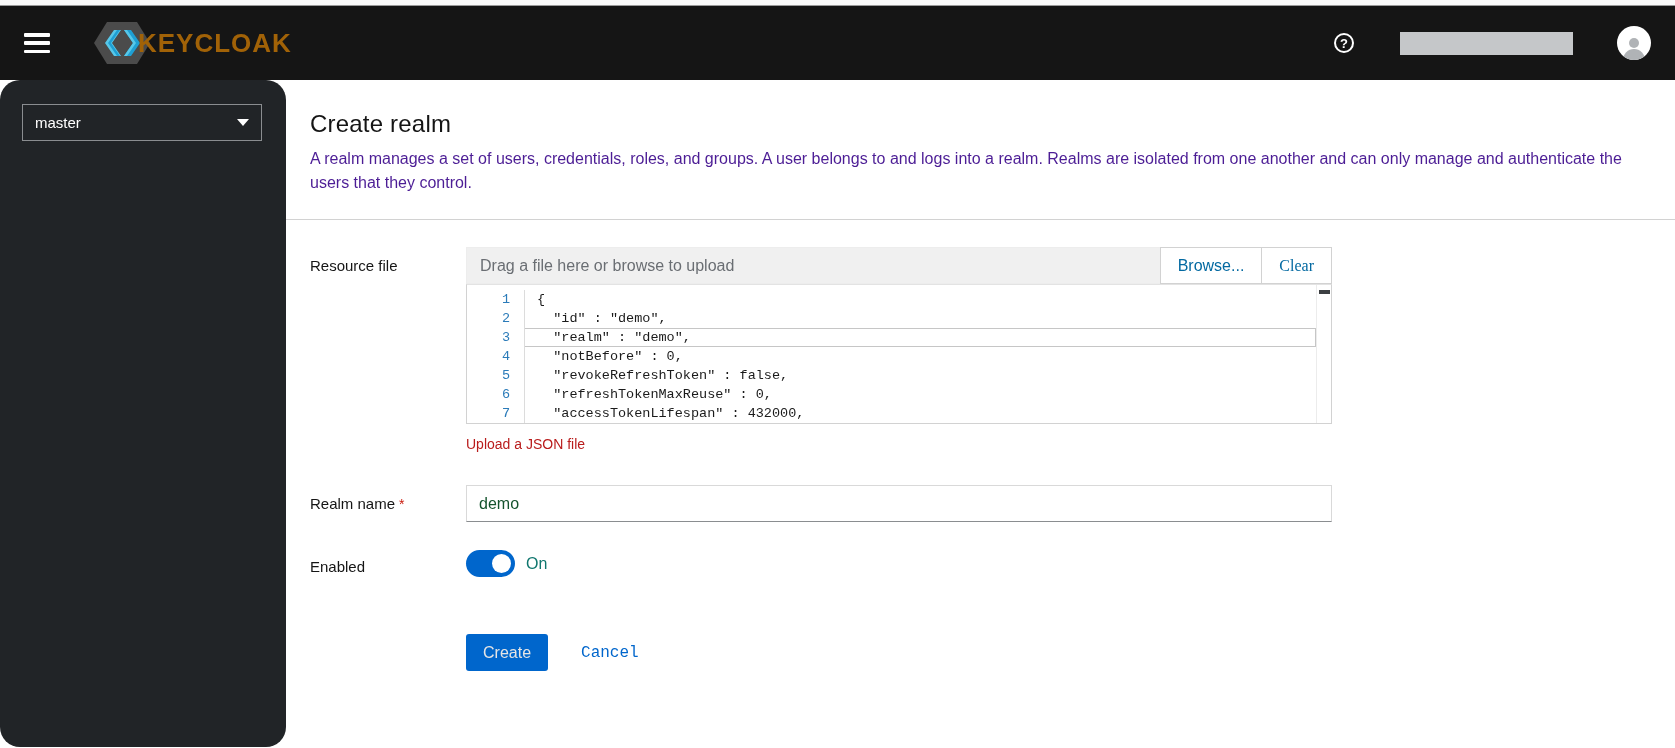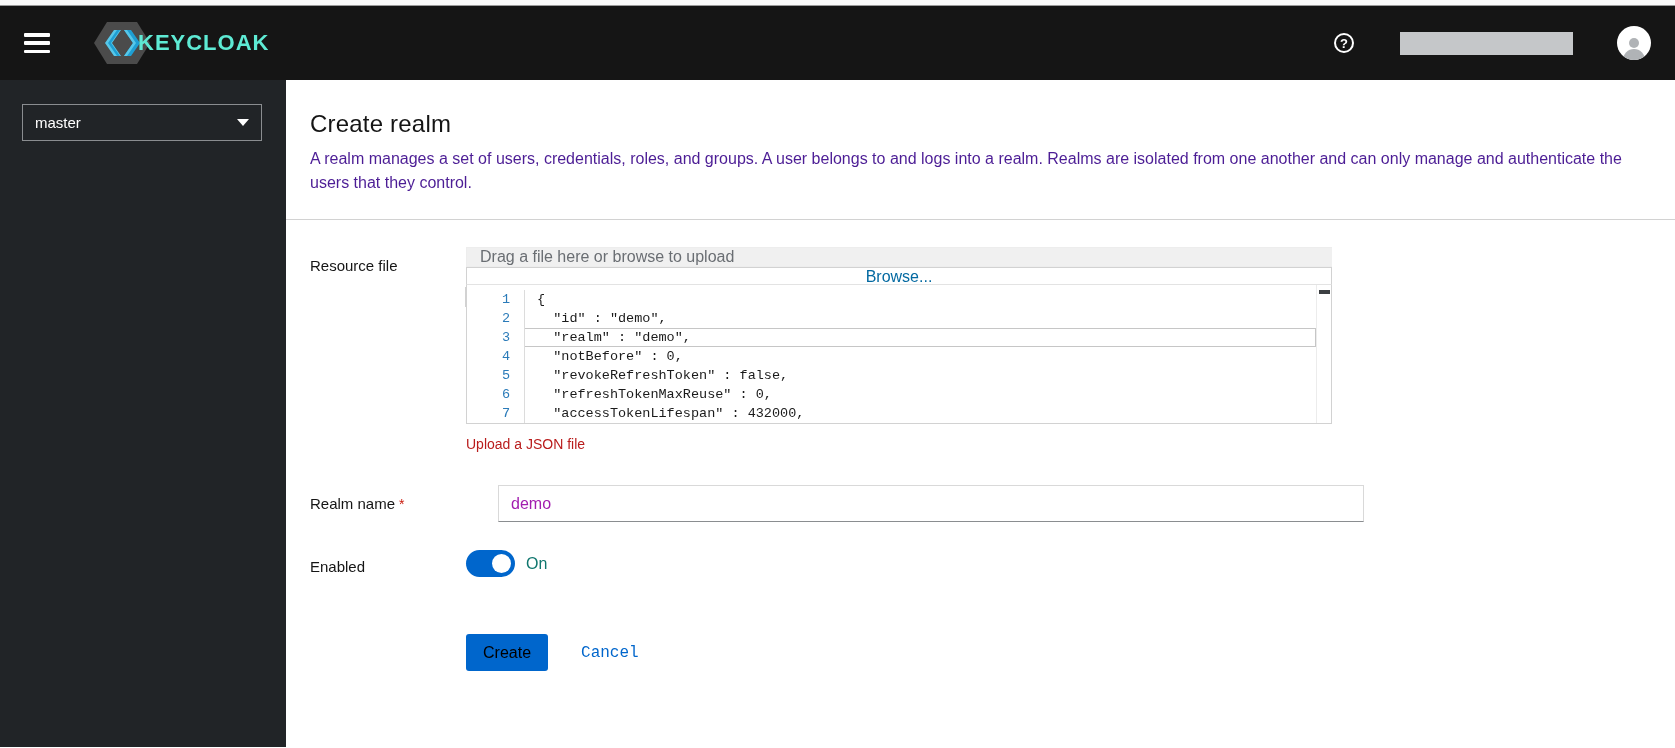--- a/index.html
+++ b/index.html
@@ -8,53 +8,53 @@
 
   
   .top-strip { height:6px; background:#fafafa; border-bottom:1px solid #9a9a9a; }
 
   
   .navbar { height:74px; background:#151515; display:flex; align-items:center; padding:0 20px 0 24px; }
   .hamburger { width:26px; height:20px; display:flex; flex-direction:column; justify-content:space-between;
                background:none; border:none; cursor:pointer; margin-right:40px; }
   .hamburger span { display:block; height:3.5px; background:#fff; border-radius:1px; }
   .brand { display:flex; align-items:center; cursor:pointer; }
-  .brand-text { color:#5eead4; font-weight:bold; font-size:22px; letter-spacing:1px; margin-left:-14px; }
+  .brand-text { color:#a16207; font-weight:bold; font-size:26px; letter-spacing:1px; margin-left:-14px; }
   .nav-right { margin-left:auto; display:flex; align-items:center; }
   .help-icon { width:20px; height:20px; border:2px solid #fff; border-radius:50%; color:#fff;
                font-size:13px; font-weight:bold; display:flex; align-items:center; justify-content:center;
                cursor:pointer; }
   .masthead-bar { width:173px; height:23px; background:#c5c7c9; margin-left:46px; }
   .avatar { width:34px; height:34px; background:#fff; border-radius:50%; margin-left:44px; margin-right:4px;
             display:flex; align-items:flex-end; justify-content:center; overflow:hidden; cursor:pointer; }
 
   .layout { display:flex; height:667px; }
 
   
-  .sidebar { width:286px; background:#212427; flex-shrink:0; }
+  .sidebar { width:286px; background:#212427; flex-shrink:0;border-radius:20px; }
   .realm-select { margin:24px 0 0 22px; width:240px; height:37px; border:1px solid #8a8d90;
                   display:flex; align-items:center; padding:0 12px; color:#fff; font-size:15px;
                   cursor:pointer; background:transparent; }
   .caret-down { margin-left:auto; width:0; height:0; border-left:6px solid transparent;
                 border-right:6px solid transparent; border-top:7px solid #fff; }
 
   
   .main { flex:1; background:#fff; overflow:hidden; }
   .page-header { padding:30px 24px 24px 24px; }
   .page-title { font-size:24px; font-weight:normal; letter-spacing:0.2px; margin-bottom:9px; }
   .page-desc { font-size:16px; line-height:24px; max-width:1345px; color:#4c1d95; }
   .divider { height:1px; background:#d2d2d2; }
 
   .form { padding:27px 24px; }
   .form-row { display:grid; grid-template-columns:156px 866px; }
   .form-label { font-size:15px; font-weight:normal; padding-top:10px; }
   .required { color:#c9190b; margin-left:4px; font-size:14px; }
 
   
-  .upload-group { display:flex; height:37px;flex-direction:column; }
+  .upload-group { display:flex; height:37px; }
   .upload-input { flex:1; background:#f0f0f0; border:1px solid #ededed; border-right:none;
                   padding:0 13px; font-size:16px; color:#151515; font-family:"Liberation Sans", sans-serif; }
   .upload-input::placeholder { color:#6a6e73; opacity:1; }
   .ctrl-btn { background:#fff; border:1px solid #d2d2d2; font-size:16px; color:#0369a1;
               padding:0 17px; cursor:pointer; font-family:"Liberation Sans", sans-serif; }
   .ctrl-btn + .ctrl-btn { margin-left:-1px;font-family:Liberation Serif, serif; }
 
   
   .editor { position:relative; width:866px; height:140px; border:1px solid #d2d2d2; border-top:1px solid #e3e3e3;
             overflow:hidden; background:#fff; cursor:text; }
@@ -64,33 +64,33 @@
   .ln { width:58px; flex-shrink:0; text-align:right; padding-right:14px; color:#2b7bb9;
         border-right:1px solid #dcdcdc; }
   .code { flex:1; padding-left:12px; color:#1b1b1b; margin-right:15px; }
   .line.active .code { box-shadow:inset 0 1px 0 #c6c6c6, inset 0 -1px 0 #c6c6c6, inset -1px 0 0 #c6c6c6; }
   .editor-scrollbar { position:absolute; top:0; right:0; bottom:0; width:15px; background:#fff;
                       border-left:1px solid #ececec; cursor:pointer; }
   .editor-scrollbar .thumb { width:11px; height:4px; background:#3c3f42; margin:5px auto 0; }
 
   .helper-text { font-size:14px; color:#b91c1c; margin-top:12px; }
 
-  .row-realm { margin-top:33px;gap:32px; }
+  .row-realm { margin-top:33px; }
   .text-input { width:866px; height:37px; border:1px solid #d9d9d9; border-bottom-color:#8a8d90;
-                padding:0 12px; font-size:16px; color:#a21caf; font-family:"Liberation Sans", sans-serif; }
+                padding:0 12px; font-size:16px; color:#14532d; font-family:"Liberation Sans", sans-serif; }
 
   .row-enabled { margin-top:26px; }
   .switch-wrap { display:flex; align-items:center; padding-top:2px; }
   .switch { width:49px; height:27px; background:#0066cc; border-radius:14px; position:relative; cursor:pointer; }
   .switch .knob { position:absolute; right:4px; top:4px; width:19px; height:19px; background:#fff; border-radius:50%; }
   .switch-label { margin-left:11px; font-size:16px; color:#0f766e; }
 
   .row-actions { margin-top:57px; }
   .actions { display:flex; align-items:center; }
-  .primary-btn { background:#0066cc; color:#000000; border:none; border-radius:3px; height:37px;
+  .primary-btn { background:#0066cc; color:#e5e5e5; border:none; border-radius:3px; height:37px;
                  padding:0 17px; font-size:16px; cursor:pointer; font-family:"Liberation Sans", sans-serif; }
   .link-btn { background:none; border:none; color:#0066cc; font-size:16px; margin-left:33px; cursor:pointer;
               font-family:Liberation Mono, monospace; }
 </style>
 </head>
 <body>
 
 <div class="top-strip"></div>
 
 <header class="navbar">

